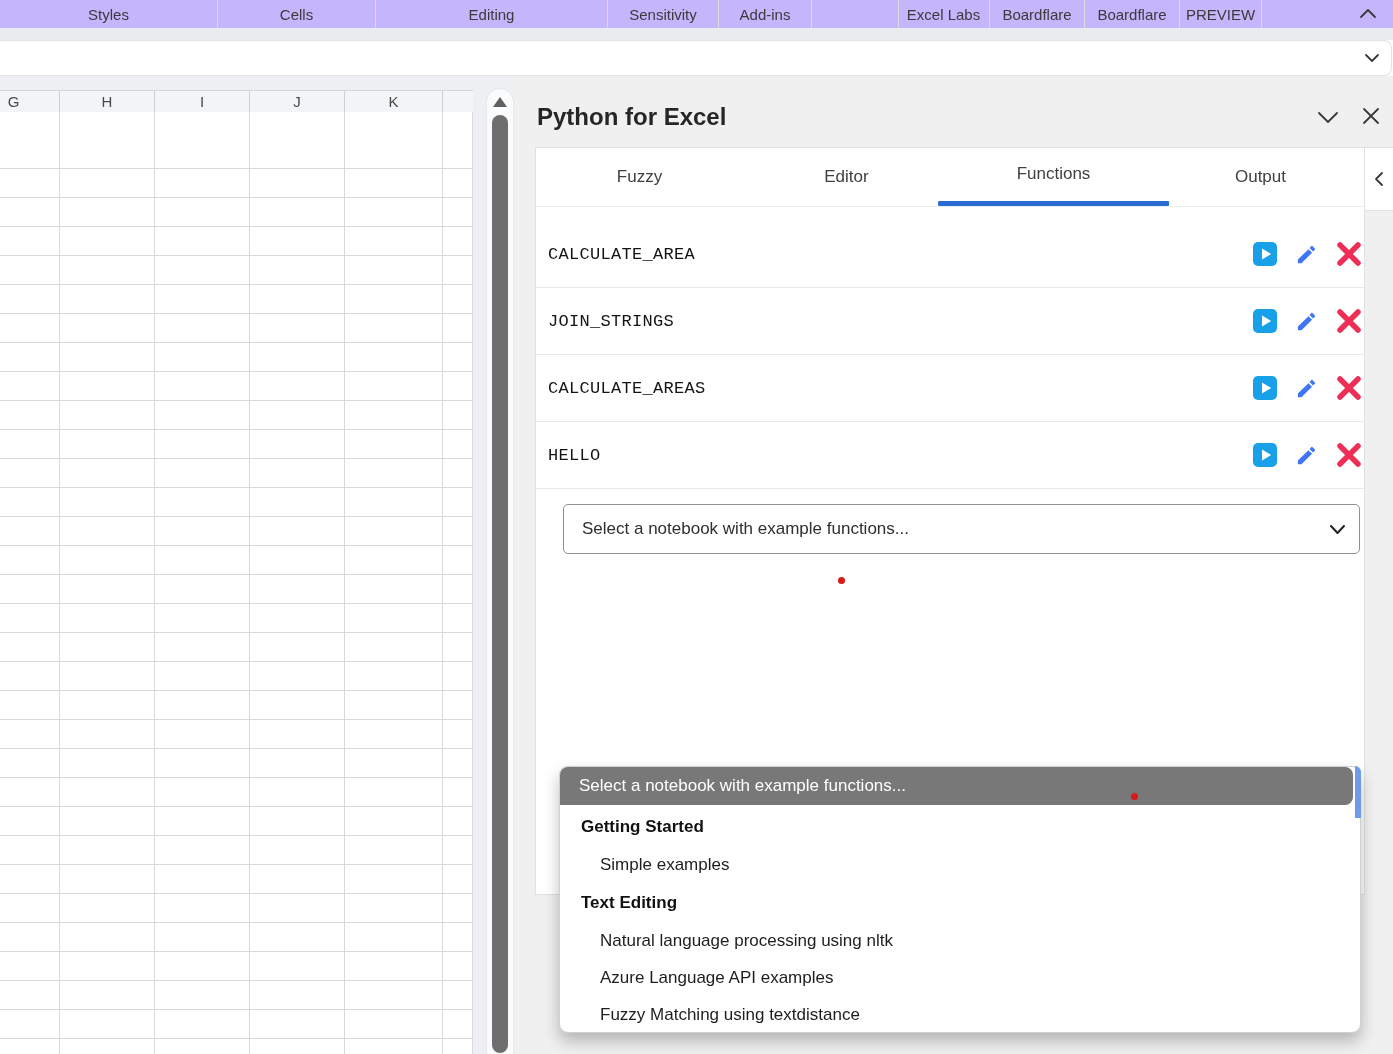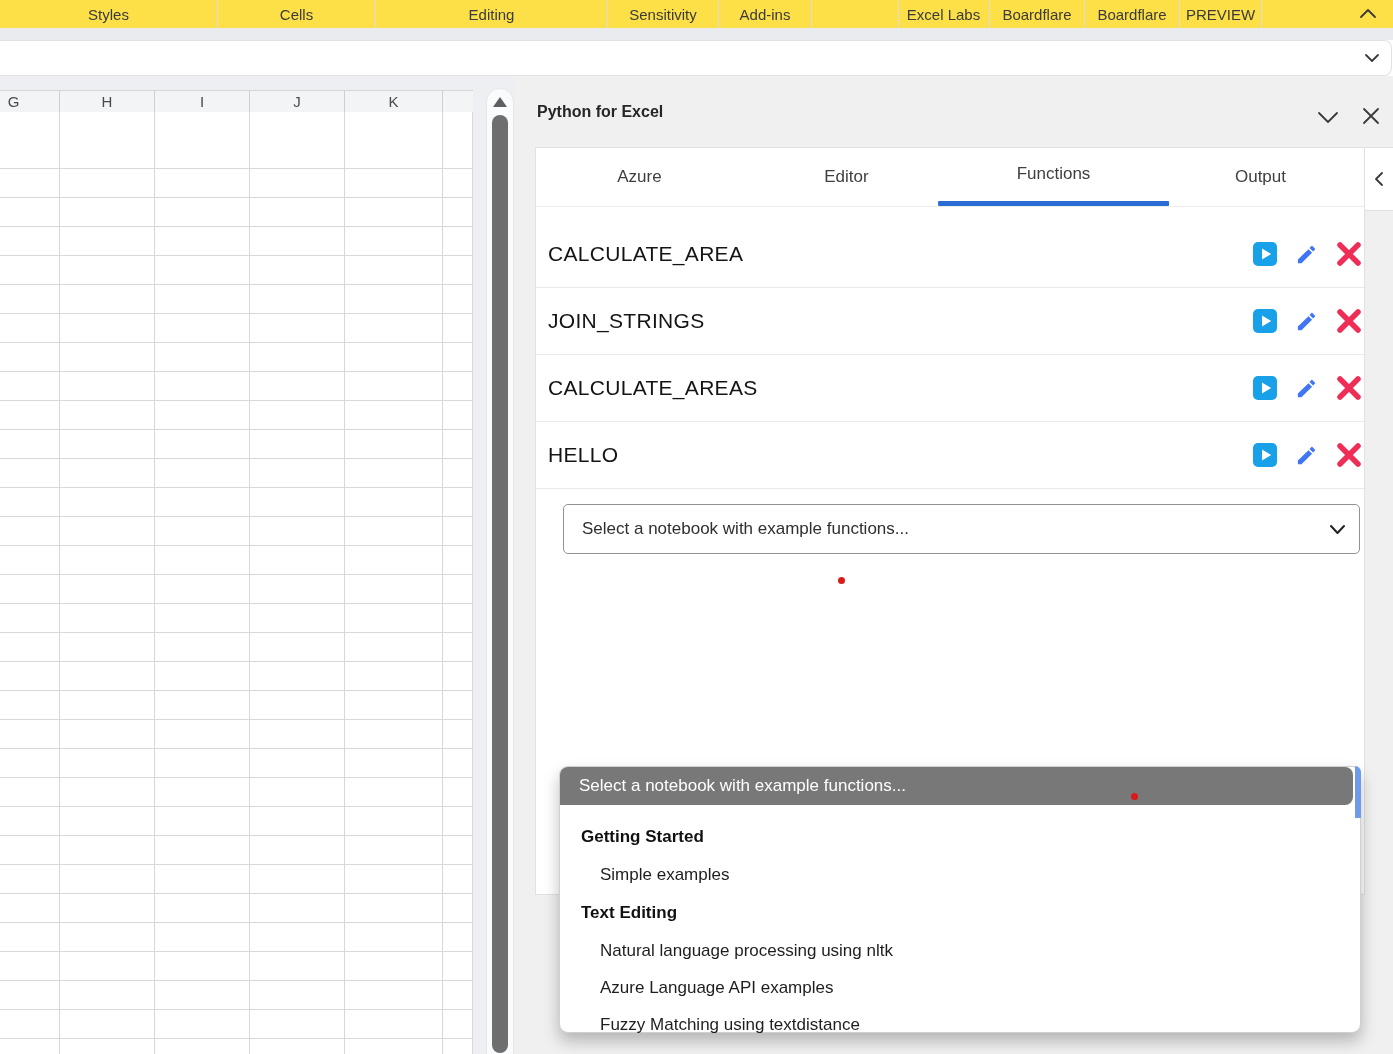--- a/index.html
+++ b/index.html
@@ -1,20 +1,20 @@
 <!DOCTYPE html>
 <html style="--accent-blue: #2b6bd4; --play-blue: #18a0e9; --edit-blue: #4076f5; --delete-red: #ee2e56; --highlight-gray: #787878;"><head>
 <meta charset="utf-8">
 <style>
   html,body{margin:0;padding:0;background:#fff;}
   .app{position:relative;width:1393px;height:1054px;overflow:hidden;
        font-family:"Liberation Sans",sans-serif;color:#333;background:#fff;}
 
   
-  .ribbon-row{position:absolute;left:0;top:0;width:100%;height:28px;background:#fde047;}
+  .ribbon-row{position:absolute;left:0;top:0;width:100%;height:28px;background:#c4b5fd;}
   .rb-groups{display:flex;height:100%;}
   .rb-cell{display:flex;align-items:center;justify-content:center;
            border-right:1px solid #dcdcdc;font-size:15px;color:#3b3b3b;box-sizing:border-box;}
   .rb-cell:nth-of-type(1){width:218px}.rb-cell:nth-of-type(2){width:158px}
   .rb-cell:nth-of-type(3){width:232px}.rb-cell:nth-of-type(4){width:111px}
   .rb-cell:nth-of-type(5){width:93px}
   .rb-cell:nth-of-type(6){width:178px;position:relative}
   .rb-cell:nth-of-type(6)::before{content:'';position:absolute;left:86px;top:0;bottom:0;width:1px;background:#dcdcdc;}
   .rb-cell:nth-of-type(6) span{margin-left:86px;}
   .rb-cell:nth-of-type(7){width:95px}.rb-cell:nth-of-type(8){width:95px}
@@ -50,62 +50,62 @@
   .vscroll{position:absolute;left:486px;top:12px;bottom:-16px;width:28px;background:#fafbfc;
            border:1px solid #e8e8e8;border-radius:14px;box-sizing:border-box;}
   .vscroll .up-arrow{position:absolute;left:50%;top:8px;transform:translateX(-50%);
       width:0;height:0;border-left:7px solid transparent;border-right:7px solid transparent;
       border-bottom:10px solid #5f5f5f;}
   .vscroll .thumb{position:absolute;left:5px;right:5px;top:26px;bottom:16px;
       background:#6e6e6e;border-radius:8px;}
 
   
   .pane{position:relative;flex:1;height:100%;background:#f0f0f0;}
-  .pane-title{position:absolute;left:22px;top:27px;font-size:16px;font-weight:600;color:#262626;}
+  .pane-title{position:absolute;left:22px;top:27px;font-size:24px;font-weight:600;color:#262626;}
   .pane-chevron{position:absolute;right:52px;top:31px;width:26px;height:20px;cursor:pointer;}
   .pane-close{position:absolute;right:11px;top:29px;width:22px;height:22px;cursor:pointer;}
 
   .card{position:absolute;left:20px;right:28px;top:71px;height:748px;background:#fff;
         border:1px solid #e1e1e1;box-sizing:border-box;}
   .collapse-box{position:absolute;right:0;top:71px;width:29px;height:64px;background:#fff;
         border:1px solid #e1e1e1;border-right:none;box-sizing:border-box;
         display:flex;align-items:center;justify-content:center;cursor:pointer;}
 
   .tabbar{display:flex;height:58px;border-bottom:1px solid #ececec;}
   .tab{flex:1;position:relative;display:flex;align-items:center;justify-content:center;
        font-size:17px;color:#3f3f3f;cursor:pointer;}
   .tab.active span{transform:translateY(-3px);}
   .tab.active::after{content:'';position:absolute;left:50%;transform:translateX(-50%);
        bottom:0;width:112%;height:5px;background:var(--accent-blue,#2b6bd4);border-radius:1px;}
 
   .fn-list{padding-top:14px;}
   .fn-row{height:67px;display:flex;align-items:center;padding:0 2px 0 12px;
           border-bottom:1px solid #eaeaea;box-sizing:border-box;}
-  .fn-name{font-family:Liberation Sans, sans-serif;font-size:21px;font-weight:500;
+  .fn-name{font-family:Liberation Mono, monospace;font-size:17px;font-weight:500;
            color:#141414;letter-spacing:.3px;}
   .fn-actions{margin-left:auto;display:flex;align-items:center;gap:18px;}
   .ico-btn{display:flex;align-items:center;justify-content:center;cursor:pointer;background:none;border:none;padding:0;}
   .ico-play{color:var(--play-blue,#18a0e9);}
   .ico-edit{color:var(--edit-blue,#4076f5);}
   .ico-del{color:var(--delete-red,#ee2e56);}
 
   .nb-select{position:relative;margin:15px 4px 0 27px;height:50px;background:#fff;
       border:1px solid #919191;border-radius:5px;display:flex;align-items:center;
       padding-left:18px;font-size:17px;color:#2f2f2f;box-sizing:border-box;cursor:pointer;}
   .nb-select .sel-chev{position:absolute;right:13px;top:17px;width:17px;height:15px;}
 
   .dropdown{position:absolute;left:23px;right:3px;top:618px;height:267px;background:#fff;
       border:1px solid #d0d0d0;border-radius:9px;box-shadow:0 8px 16px rgba(0,0,0,.25);
       box-sizing:border-box;z-index:20;}
   .dd-blue-edge{position:absolute;right:-1px;top:-1px;width:6px;height:52px;
       background:#6d9bea;border-radius:0 9px 0 0;}
   .dd-selected{position:relative;height:38px;margin-right:7px;background:var(--highlight-gray,#787878);
       color:#fff;display:flex;align-items:center;padding-left:19px;font-size:17px;
       border-radius:8px 8px 8px 0;cursor:pointer;z-index:2;}
-  .dd-rows{padding-top:12px;}
+  .dd-rows{padding-top:2px;}
   .dd-row{display:flex;align-items:center;font-size:17px;color:#1e1e1e;cursor:pointer;}
   .dd-row.group{height:39px;font-weight:700;padding-left:21px;color:#111;}
   .dd-row.item{height:37px;padding-left:40px;}
 
   .red-dot{position:absolute;width:7px;height:7px;border-radius:50%;background:#d81a1a;z-index:50;}
   .stroke-ico{stroke:#3a3a3a;stroke-width:1.8;fill:none;stroke-linecap:round;stroke-linejoin:round;}
 </style>
 </head>
 <body>
 
@@ -211,21 +211,21 @@
         <polyline class="stroke-ico" points="4,6 13,15 22,6"></polyline>
       </svg>
       <svg class="pane-close" viewBox="0 0 22 22">
         <path class="stroke-ico" d="M4 4 L18 18 M18 4 L4 18"></path>
       </svg>
 
       <div class="card">
         <div class="tabbar">
 
             <div class="tab">
-              <span>Azure</span>
+              <span>Fuzzy</span>
             </div>
 
             <div class="tab">
               <span>Editor</span>
             </div>
 
             <div class="tab active">
               <span>Functions</span>
             </div>
 

